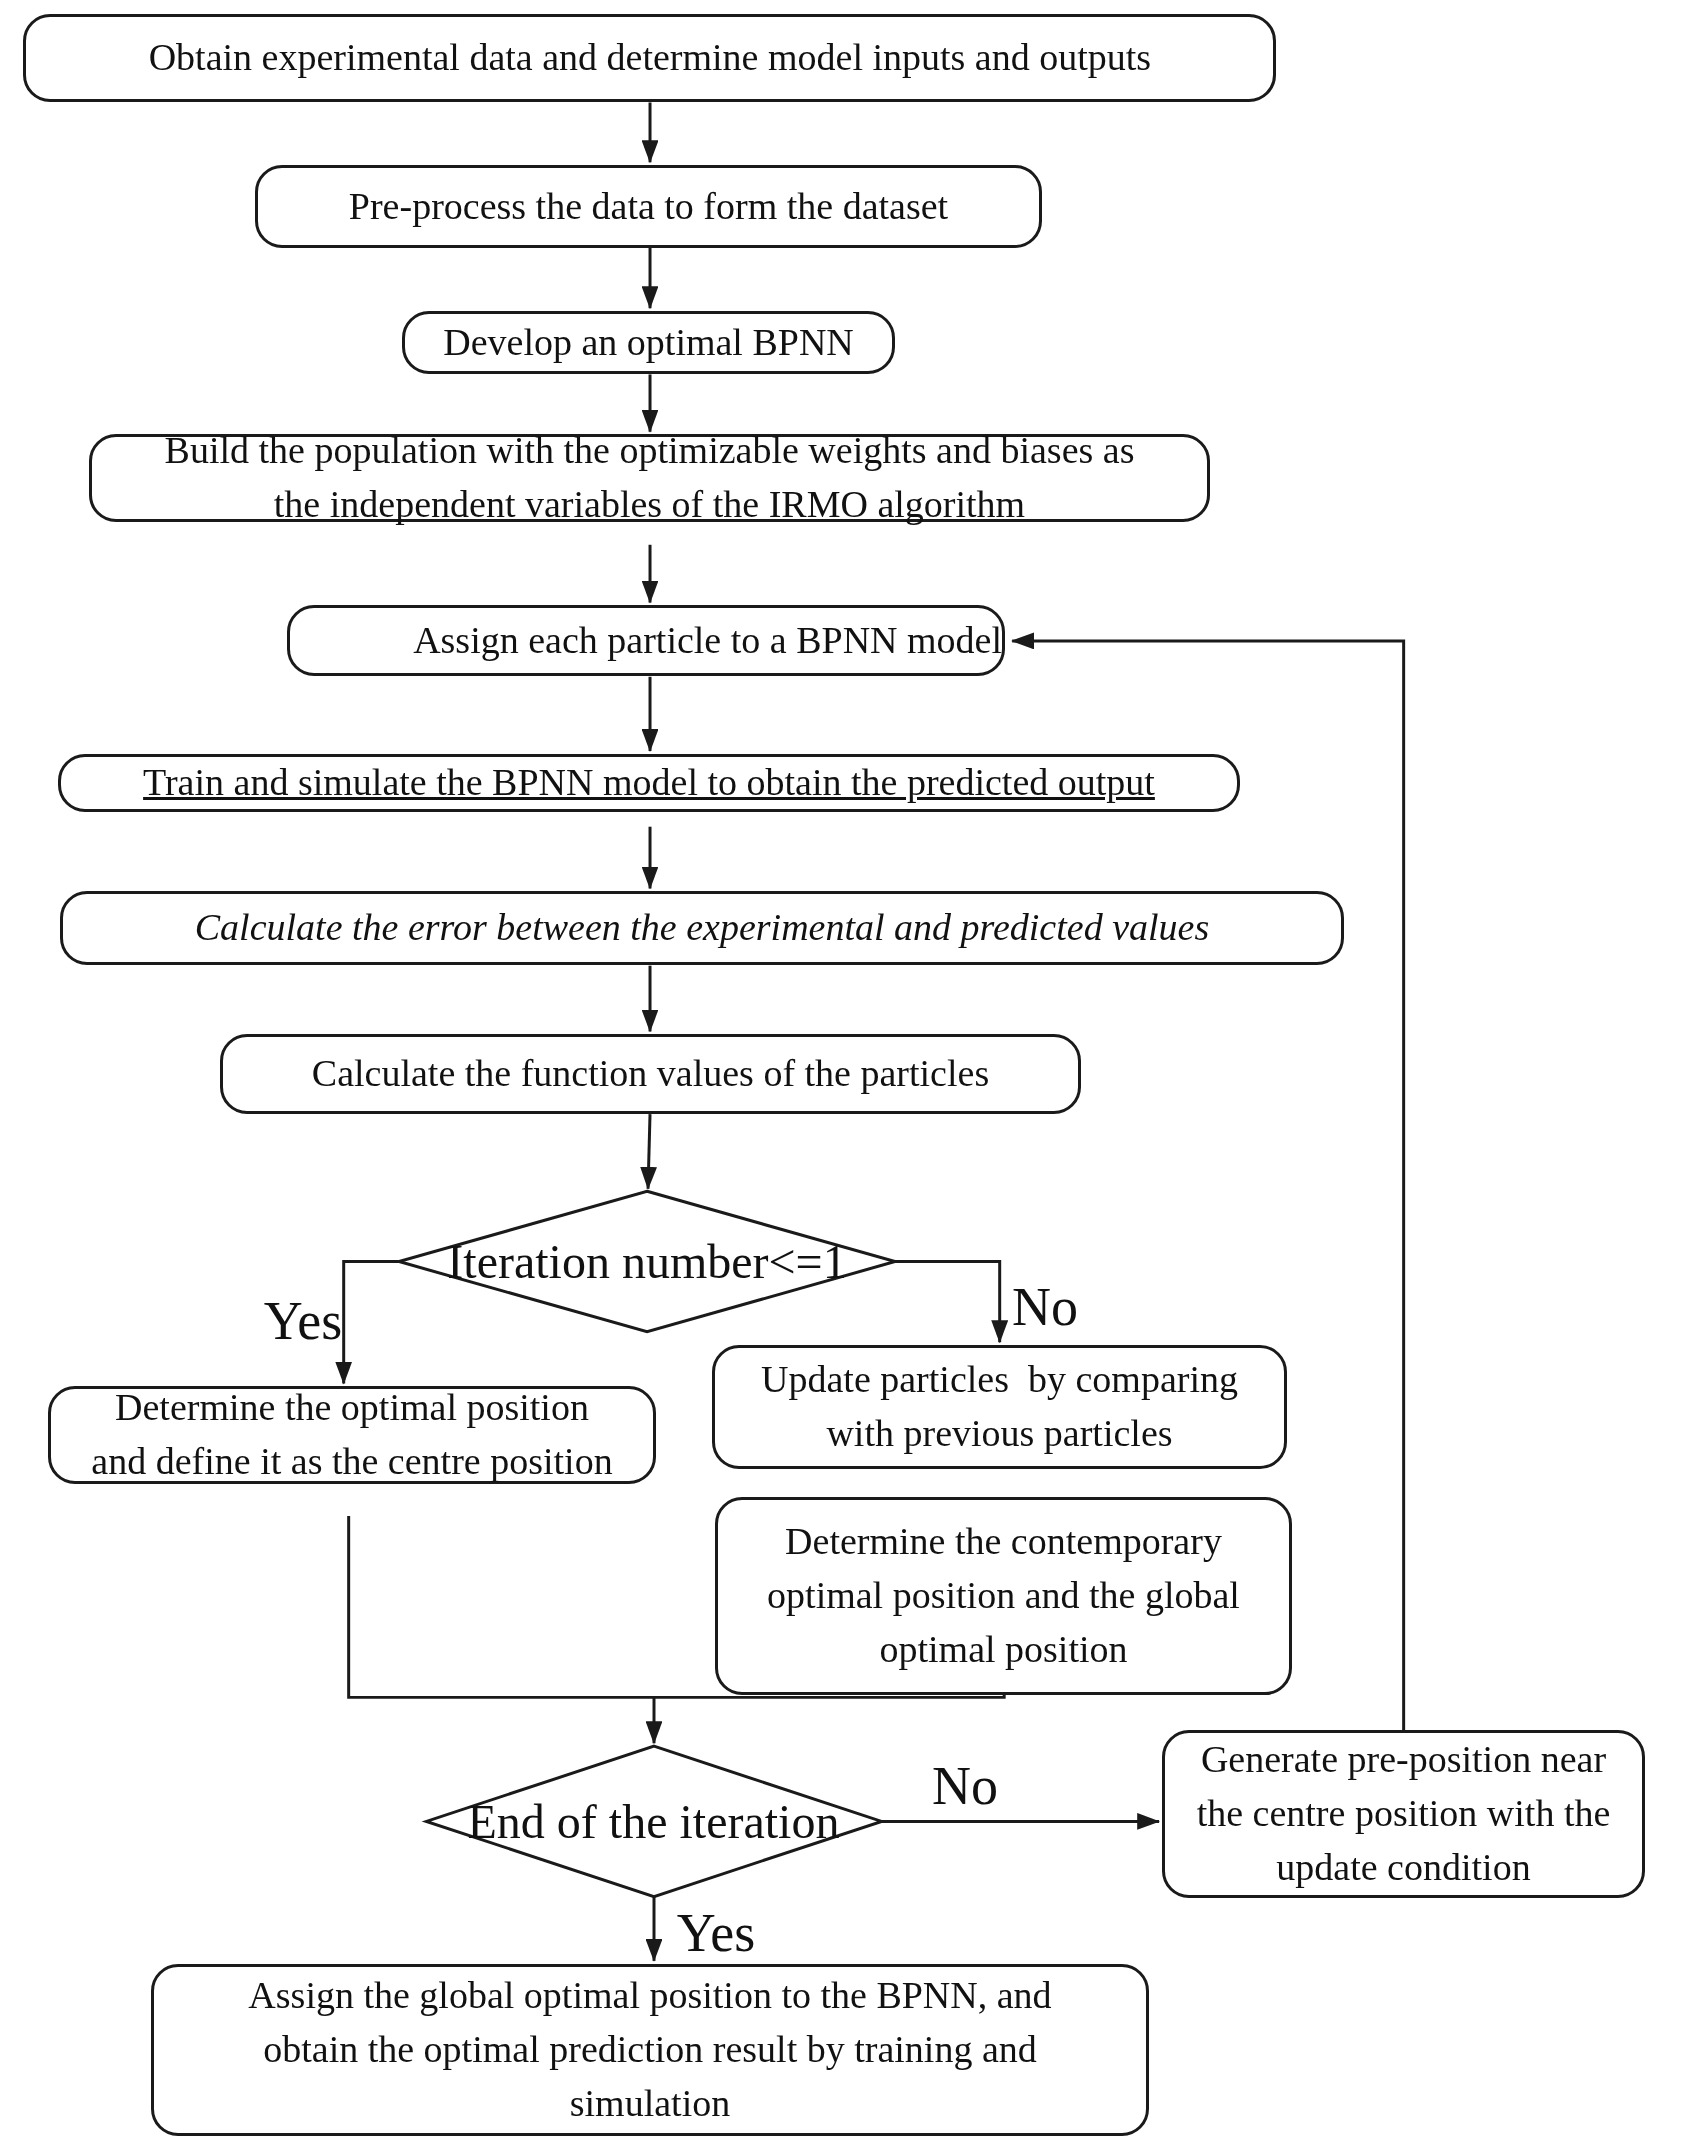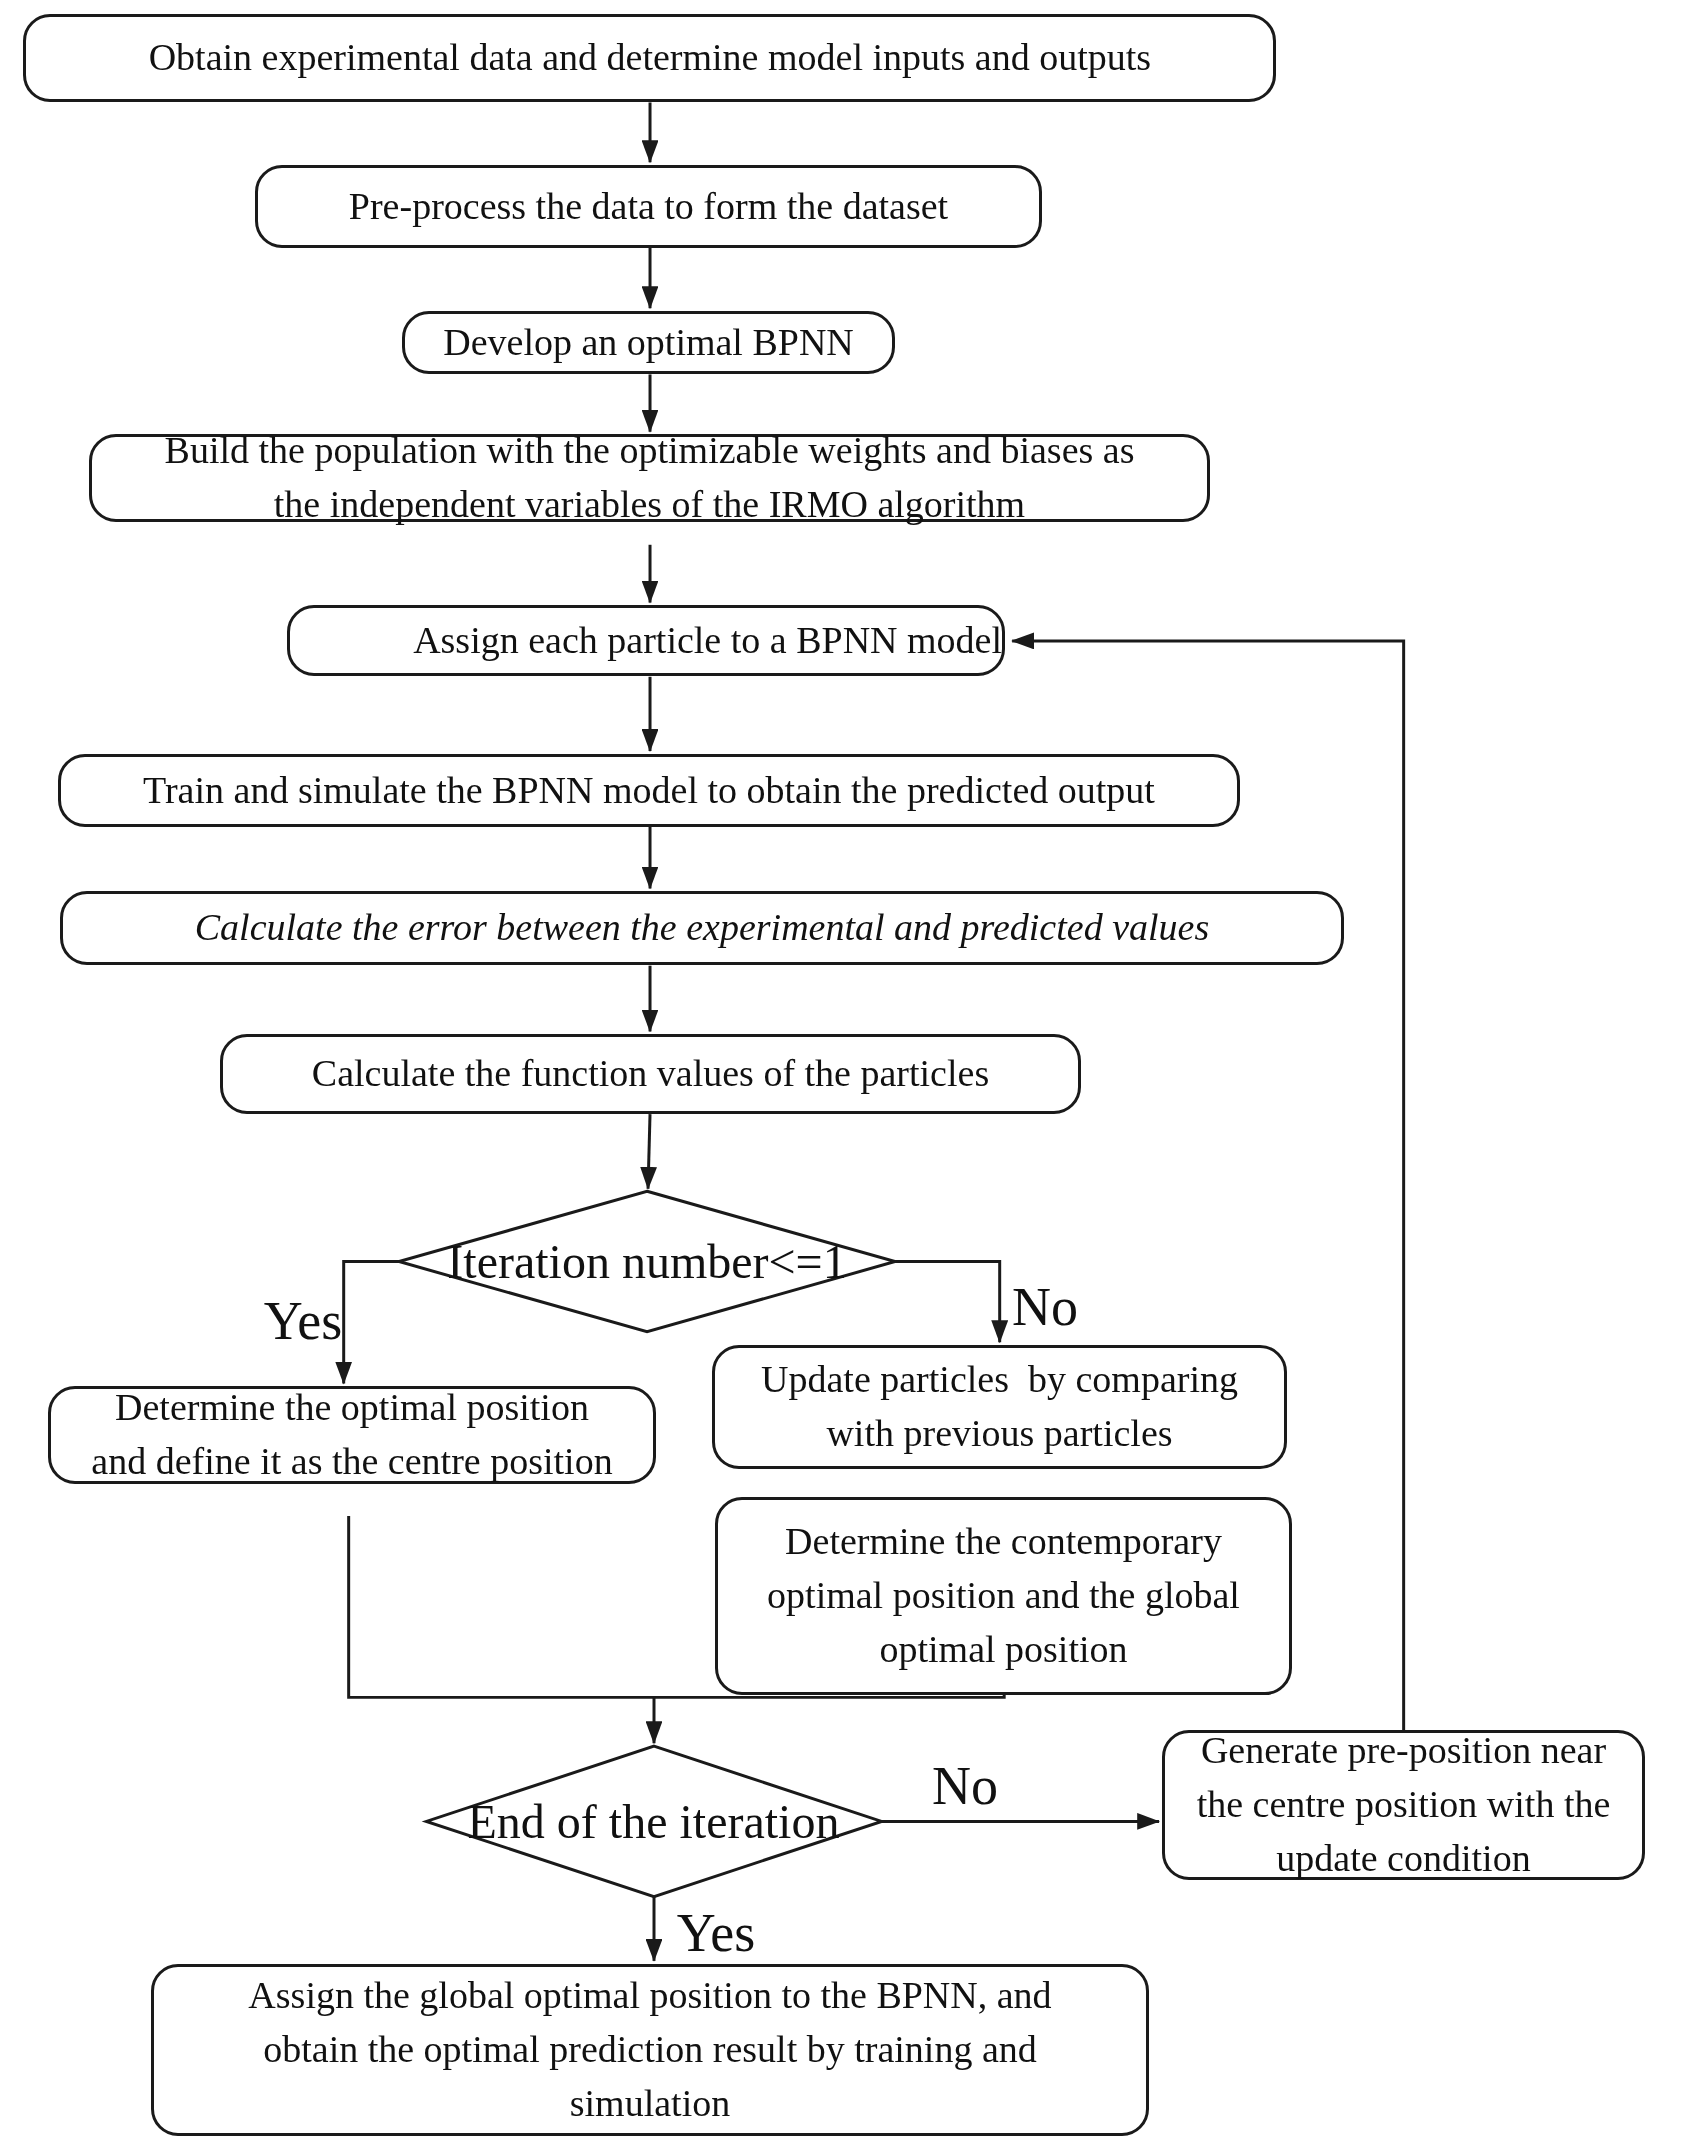--- a/index.html
+++ b/index.html
@@ -47,27 +47,27 @@
     justify-content: center;
     font-size: 54px;
     z-index: 2;
   }
   
   #node-obtain        { left: 23.4px;   top: 14px;   width: 1253px; height: 88px; }
   #node-preprocess    { left: 255px;  top: 165px;  width: 787px; height: 83px; }
   #node-develop       { left: 402px;  top: 311px;  width: 493px;  height: 63px; }
   #node-build         { left: 89px;  top: 434px;  width: 1121px; height: 88px; }
   #node-assign        { left: 287px;  top: 605px; width: 718px; height: 71px; justify-content: flex-end; }
-  #node-train         { left: 58px;  top: 754px; width: 1182px; height: 73px; }
+  #node-train         { left: 58px;  top: 754px; width: 1182px; height: 58px; text-decoration: underline; }
   #node-calc-error    { left: 60px;  top: 891px; width: 1284px; height: 74px; font-style: italic; }
   #node-calc-func     { left: 220px;  top: 1034px; width: 861px; height: 80px; }
   #node-det-optimal   { left: 48px;   top: 1386px; width: 608px; height: 98px; }
   #node-update        { left: 712px; top: 1345px; width: 575px; height: 124px; }
   #node-det-contemp   { left: 715px; top: 1497px; width: 577px; height: 198px; }
-  #node-generate      { left: 1162px; top: 1730px; width: 483px;  height: 150px; }
+  #node-generate      { left: 1162px; top: 1730px; width: 483px;  height: 168px; }
   #node-assign-global { left: 151px;  top: 1964px; width: 998px; height: 172px; }
   #dec-iteration-label { left: 399px; top: 1191px; width: 496px; height: 140px; }
   #dec-end-label       { left: 426px; top: 1746px; width: 455px; height: 150px; }
   #lbl-iter-yes { left: 253px;  top: 1293px; width: 100px; height: 55px; }
   #lbl-iter-no  { left: 995px; top: 1279px; width: 100px; height: 55px; }
   #lbl-end-no   { left: 915px; top: 1758px; width: 100px; height: 55px; }
   #lbl-end-yes  { left: 661px; top: 1905px; width: 110px; height: 55px; }
 </style>
 </head>
 <body>

